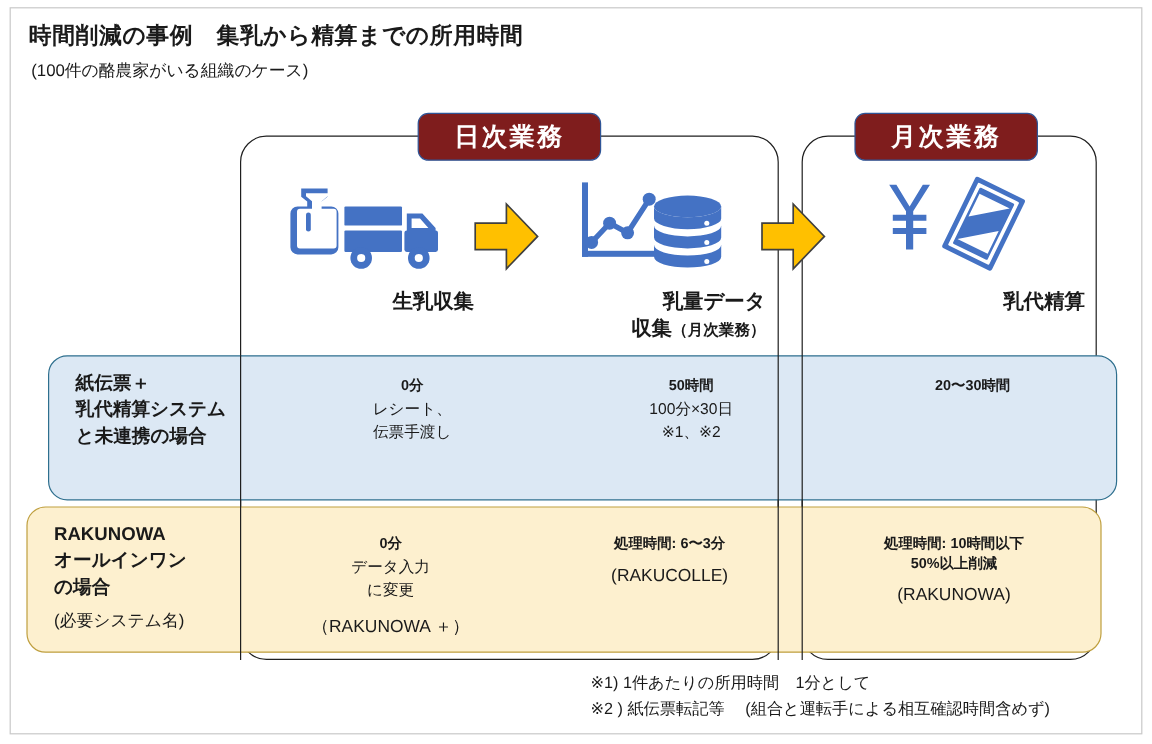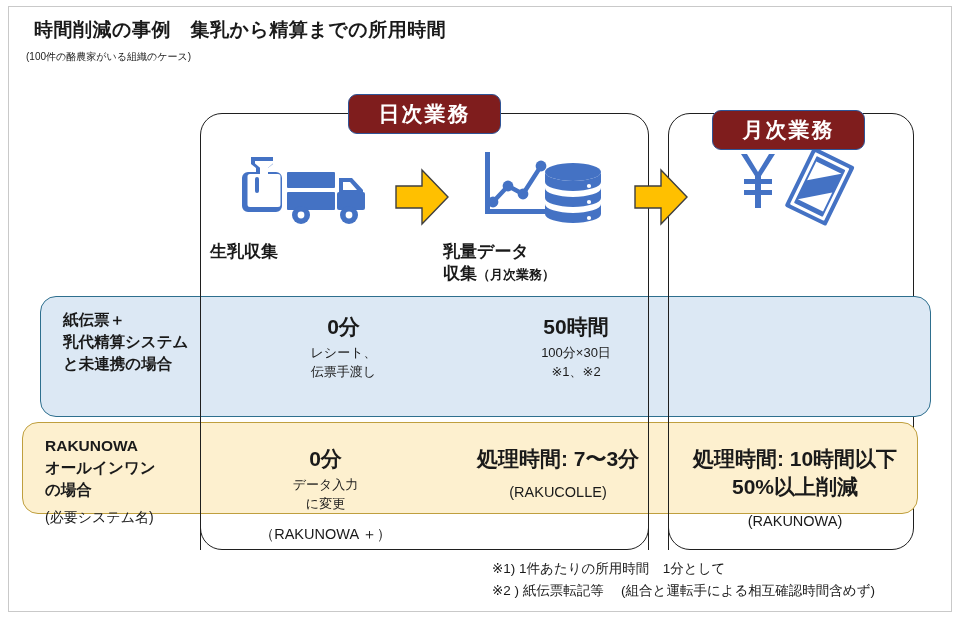--- a/index.html
+++ b/index.html
@@ -26,32 +26,32 @@
     width: 944px;
     height: 606px;
     border: 1px solid #c9c9c9;
     box-sizing: border-box;
     pointer-events: none;
   }
 
   
   .title-main {
     position: absolute;
-    left: 34px;
+    left: 24px;
     top: 17px;
     font-size: 19px;
     font-weight: bold;
     letter-spacing: 0.5px;
     white-space: pre;
   }
   .title-sub {
     position: absolute;
     left: 26px;
     top: 50px;
-    font-size: 10px;
+    font-size: 14px;
     font-weight: normal;
     white-space: pre;
   }
 
   
   .phase-box {
     position: absolute;
     border: 1.4px solid #1f1f1f;
     border-radius: 22px;
     box-sizing: border-box;
@@ -69,36 +69,36 @@
     font-size: 21px;
     font-weight: bold;
     letter-spacing: 2px;
     display: flex;
     align-items: center;
     justify-content: center;
     box-sizing: border-box;
     z-index: 6;
   }
   #badge-daily   { left: 348px; top: 94px;  width: 153px; height: 40px; }
-  #badge-monthly { left: 712px; top: 110px;  width: 153px; height: 40px; }
+  #badge-monthly { left: 712px; top: 94px;  width: 153px; height: 40px; }
 
   
   .badge-mask {
     position: absolute;
     background: #ffffff;
     height: 5px;
     z-index: 5;
   }
   #mask-daily   { left: 350px; top: 111px; width: 149px; }
   #mask-monthly { left: 714px; top: 111px; width: 149px; }
 
   
   .step {
     position: absolute;
-    text-align: left;
+    text-align: right;
   }
   #step-1 { left: 210px; top: 145px; width: 185px; }
   #step-2 { left: 443px; top: 145px; width: 195px; font-family: Liberation Serif, serif; }
   #step-3 { left: 678px; top: 145px; width: 226px; }
 
   .step-icon {
     height: 86px;
     display: flex;
     align-items: center;
     justify-content: center;
@@ -132,21 +132,21 @@
     border-radius: 16px;
     display: flex;
     align-items: stretch;
   }
   #row-legacy {
     left: 40px; top: 296px; width: 891px; height: 121px;
     background: #dce8f4;
     border: 1.2px solid #2e6f8e;
   }
   #row-rakunowa {
-    left: 22px; top: 422px; width: 896px; height: 92px;
+    left: 22px; top: 422px; width: 896px; height: 122px;
     background: #fdf0cf;
     border: 1.2px solid #bf9f3e;
   }
 
   .row-head {
     width: 185px;
     flex: 0 0 185px;
     padding: 12px 0 0 22px;
     box-sizing: border-box;
     text-align: left;
@@ -169,21 +169,21 @@
     text-align: center;
     padding-top: 16px;
   }
   .cell-1 { flex: 0 0 235px; }
   .cell-2 { flex: 0 0 230px; }
   .cell-3 { flex: 1 1 auto; }
 
   #row-rakunowa .cell { padding-top: 22px; }
 
   .cell-main {
-    font-size: 21px;
+    font-size: 12px;
     font-weight: bold;
     line-height: 1.35;
     white-space: pre-line;
   }
   .cell-sub {
     margin-top: 3px;
     font-size: 13px;
     font-weight: normal;
     line-height: 1.45;
     white-space: pre-line;
@@ -318,20 +318,21 @@
           <g transform="rotate(26 96 40)">
             <rect x="72" y="8" width="46" height="66" rx="2" fill="#4472c4"></rect>
             <rect x="76" y="12" width="38" height="58" rx="1" fill="#ffffff"></rect>
             <rect x="79" y="15" width="32" height="52" rx="1" fill="#4472c4"></rect>
             <path d="M82 22 h26 l-26 18 h26 l-26 18 h26" fill="none" stroke="#ffffff" stroke-width="0"></path>
             <polygon points="81,20 109,20 81,41 109,41 109,62 81,62 109,41 81,41" fill="#ffffff"></polygon>
           </g>
         </g>
       </svg>
     </div>
+    <div class="step-label"><span>乳代精算</span></div>
   </div>
 
   <div class="row" id="row-legacy">
     <div class="row-head">
       <div class="row-head-title">紙伝票＋
 乳代精算システム
 と未連携の場合</div>
       <div class="row-head-note"></div>
     </div>
     <div class="cell cell-1">
@@ -339,37 +340,42 @@
       <div class="cell-sub">レシート、
 伝票手渡し</div>
       <div class="cell-sys"></div>
     </div>
     <div class="cell cell-2">
       <div class="cell-main">50時間</div>
       <div class="cell-sub">100分×30日
 ※1、※2</div>
       <div class="cell-sys"></div>
     </div>
+    <div class="cell cell-3">
+      <div class="cell-main">20〜30時間</div>
+      <div class="cell-sub"></div>
+      <div class="cell-sys"></div>
+    </div>
   </div>
 
   <div class="row" id="row-rakunowa">
     <div class="row-head">
       <div class="row-head-title">RAKUNOWA
 オールインワン
 の場合</div>
       <div class="row-head-note">(必要システム名)</div>
     </div>
     <div class="cell cell-1">
       <div class="cell-main">0分</div>
       <div class="cell-sub">データ入力
 に変更</div>
       <div class="cell-sys">（RAKUNOWA ＋）</div>
     </div>
     <div class="cell cell-2">
-      <div class="cell-main">処理時間: 7〜3分</div>
+      <div class="cell-main">処理時間: 6〜3分</div>
       <div class="cell-sub"></div>
       <div class="cell-sys">(RAKUCOLLE)</div>
     </div>
     <div class="cell cell-3">
       <div class="cell-main">処理時間: 10時間以下
 50%以上削減</div>
       <div class="cell-sub"></div>
       <div class="cell-sys">(RAKUNOWA)</div>
     </div>
   </div>

